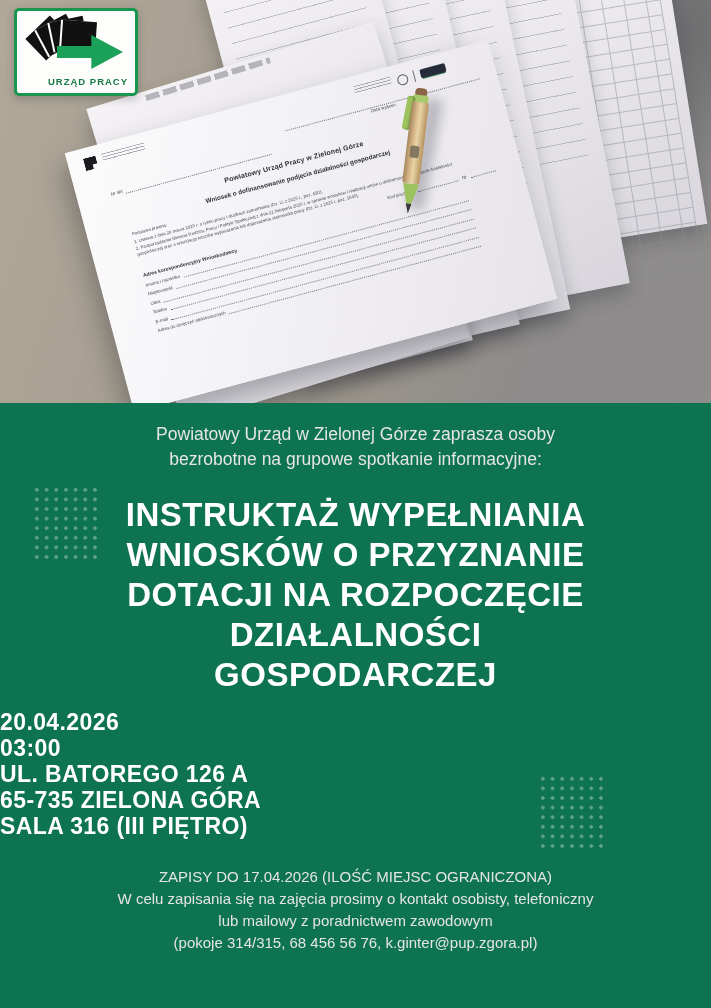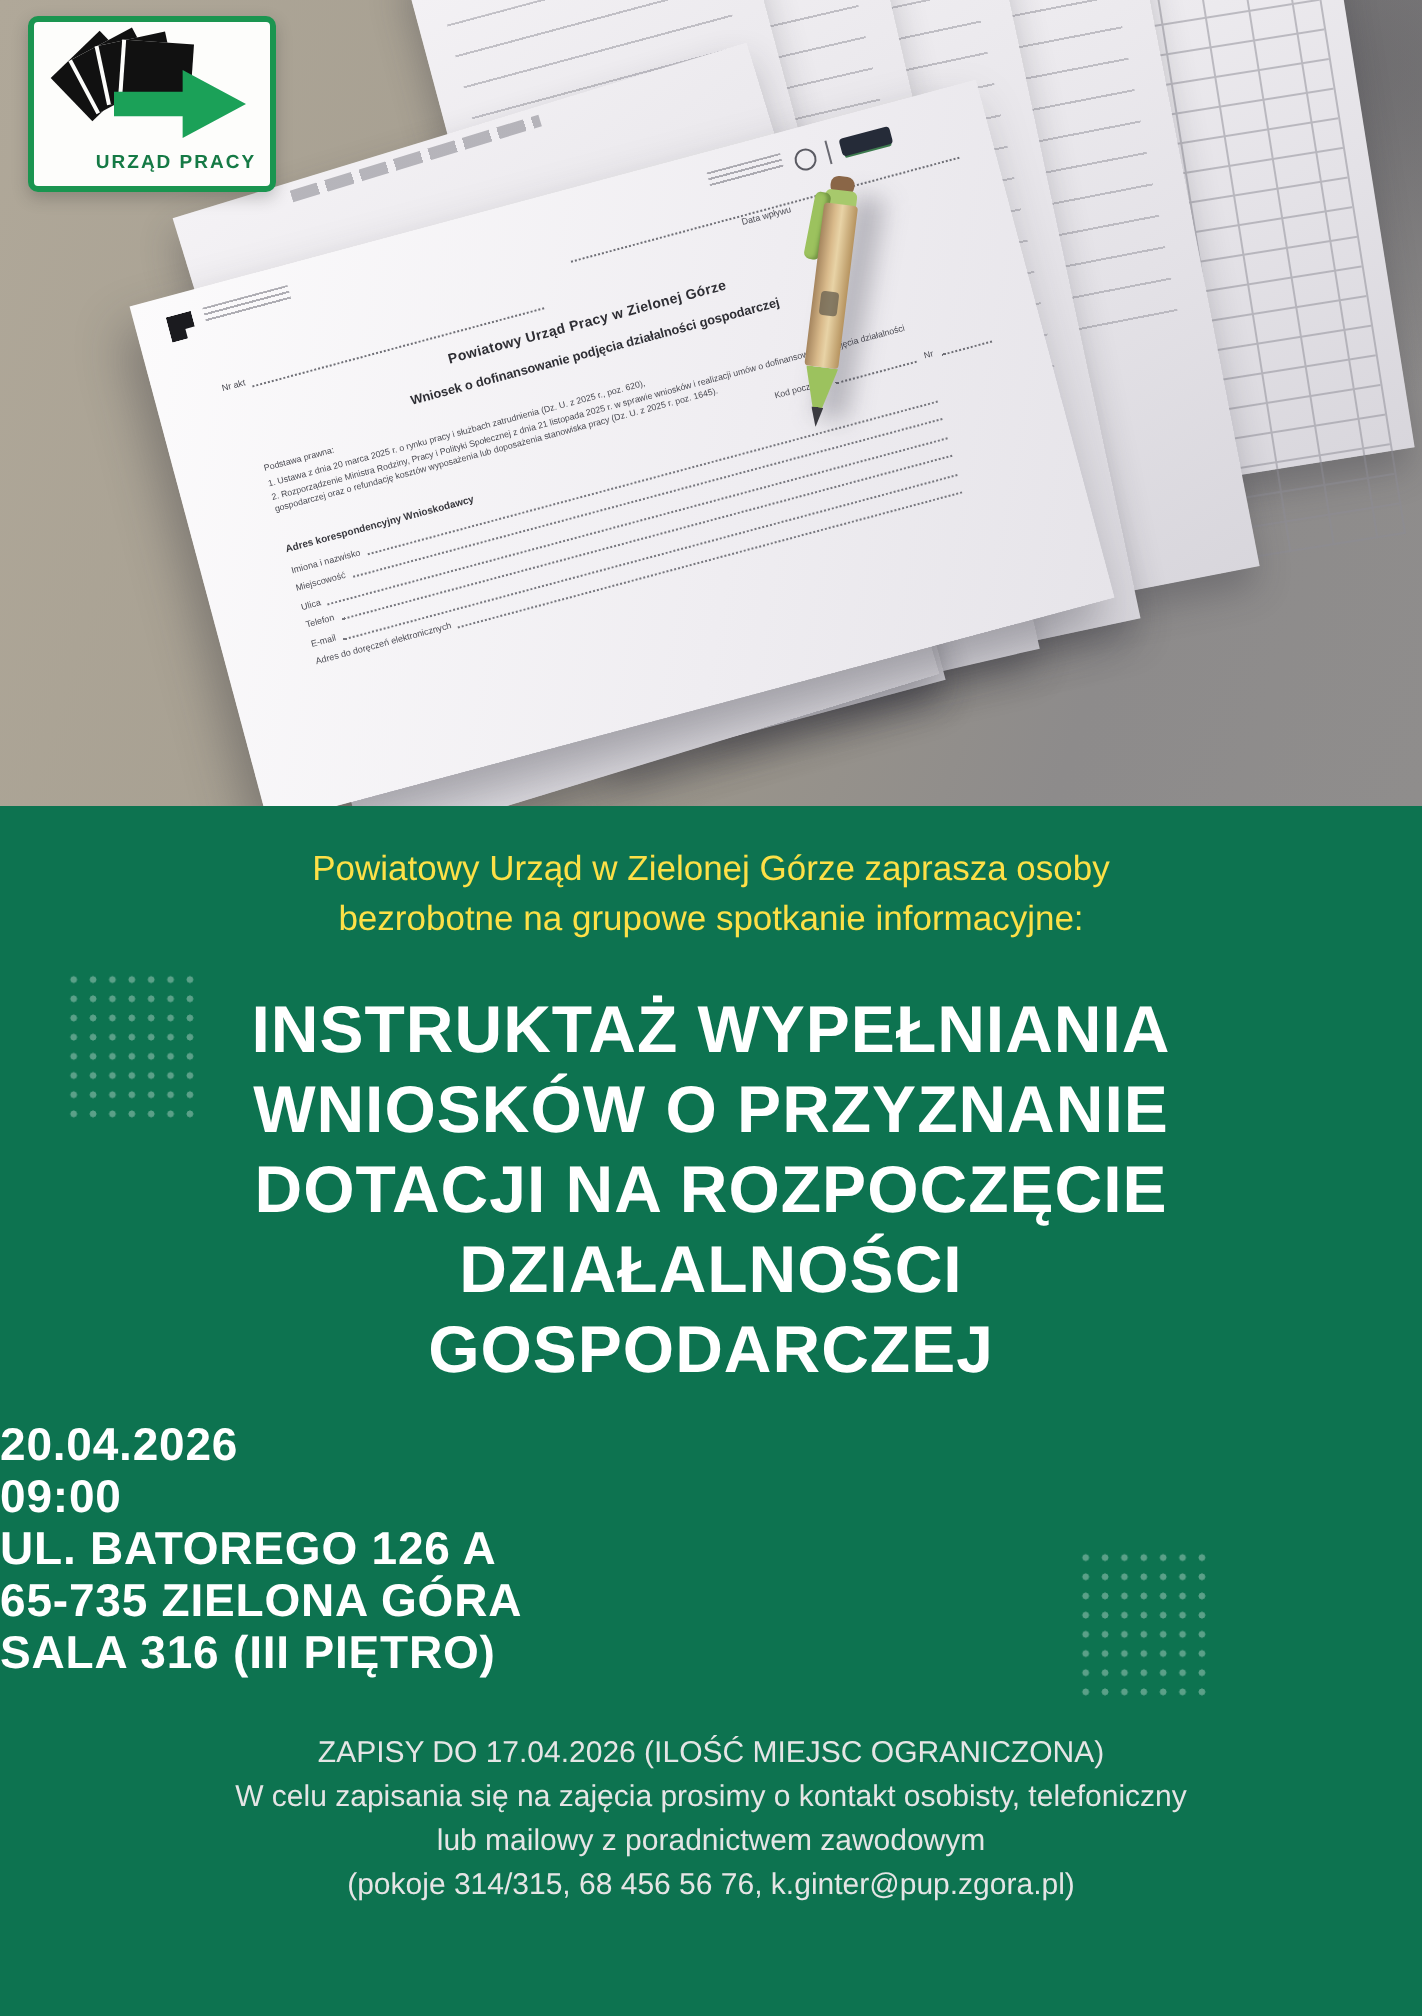--- a/index.html
+++ b/index.html
@@ -85,21 +85,21 @@
   .lp4{left:45px;top:10px;transform:rotate(4deg);box-shadow:-2px 0 0 #fdfdfb;}
   .logo-arrow{position:absolute;left:40px;top:24px;width:66px;height:34px;background:#1ba158;
     clip-path:polygon(0 32%,52% 32%,52% 0,100% 50%,52% 100%,52% 68%,0 68%);
     box-shadow:none;}
   .logo-text{position:absolute;left:0;right:0;bottom:6px;text-align:center;
     font-size:9.5px;font-weight:bold;letter-spacing:1px;color:#157a45;padding-left:24px;}
 
   
   .green{position:absolute;left:0;top:403px;width:711px;height:605px;background:#0d7350;color:#fff;}
   .intro{position:absolute;top:19px;left:0;right:0;text-align:center;
-    font-size:17.5px;line-height:25px;font-weight:400;color:#fde047;}
+    font-size:17.5px;line-height:25px;font-weight:400;color:#e5e5e5;}
   .headline{position:absolute;top:92px;left:0;right:0;text-align:center;
     font-size:33px;line-height:40px;font-weight:bold;letter-spacing:.5px;color:#ffffff;}
   .details{position:absolute;top:306px;left:0;right:0;text-align:left;
     font-size:23px;line-height:26px;font-weight:bold;letter-spacing:.4px;}
   .footer{position:absolute;top:463px;left:0;right:0;text-align:center;
     font-size:15px;line-height:22px;color:#e5e5e5;}
   .dots{position:absolute;width:68px;height:77px;
     background-image:radial-gradient(circle,rgba(255,255,255,.32) 1.6px,rgba(255,255,255,0) 1.8px);
     background-size:9.7px 9.6px;background-position:2px 2px;}
   .dots-left{left:30px;top:80px;}
@@ -235,21 +235,21 @@
     <div class="headline">
       <div>INSTRUKTAŻ WYPEŁNIANIA</div>
       <div>WNIOSKÓW O PRZYZNANIE</div>
       <div>DOTACJI NA ROZPOCZĘCIE</div>
       <div>DZIAŁALNOŚCI</div>
       <div>GOSPODARCZEJ</div>
     </div>
 
     <div class="details">
       <div>20.04.2026</div>
-      <div>09:00</div>
+      <div>03:00</div>
       <div>UL. BATOREGO 126 A</div>
       <div>65-735 ZIELONA GÓRA</div>
       <div>SALA 316 (III PIĘTRO)</div>
     </div>
 
     <div class="footer">
       <div>ZAPISY DO 17.04.2026 (ILOŚĆ MIEJSC OGRANICZONA)</div>
       <div>W celu zapisania się na zajęcia prosimy o kontakt osobisty, telefoniczny</div>
       <div>lub mailowy z poradnictwem zawodowym</div>
       <div>(pokoje 314/315, 68 456 56 76, k.ginter@pup.zgora.pl)</div>

